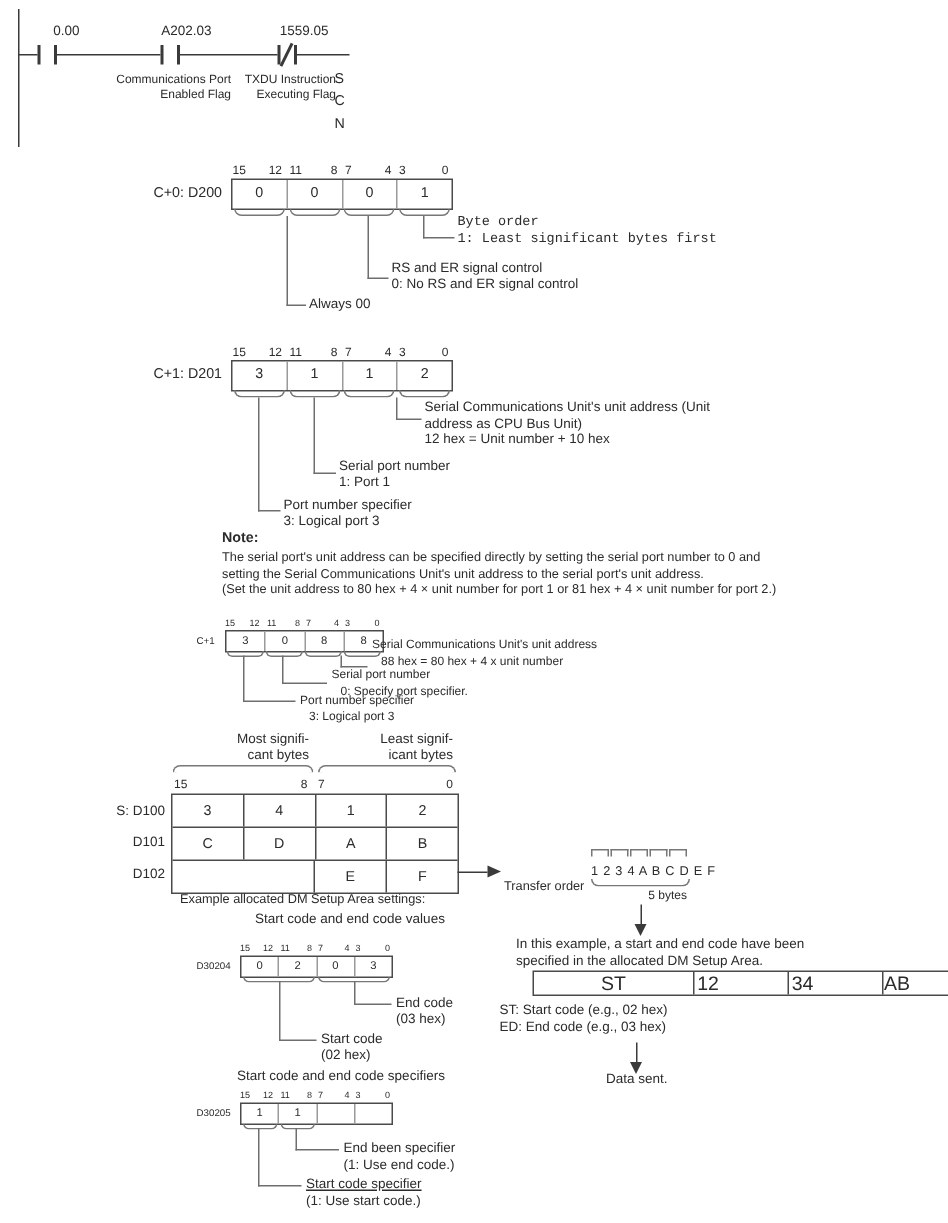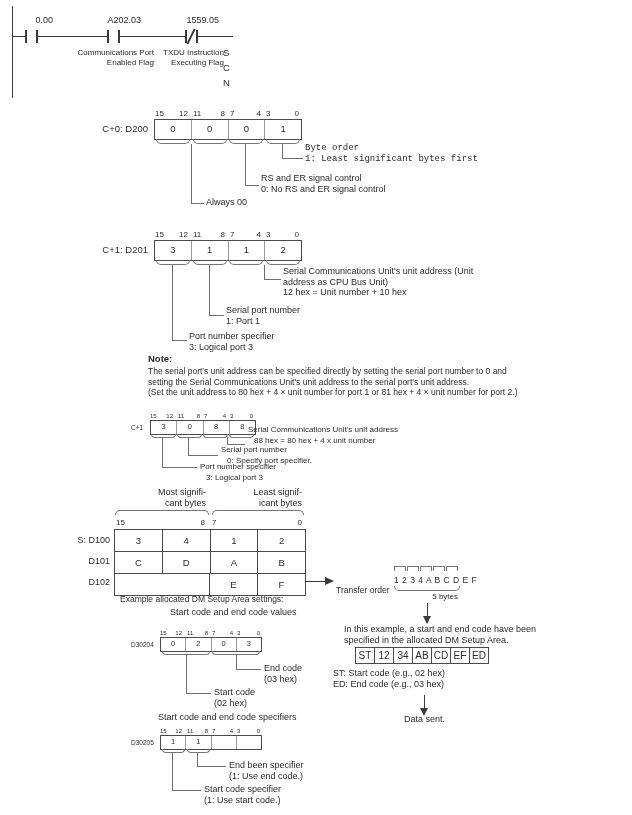--- a/index.html
+++ b/index.html
@@ -45,21 +45,21 @@
   .insbox .rw:last-child{border-bottom:none;}
   
   .btable{position:absolute;border:1px solid #4a4a4a;background:#fff;}
   .btr{display:flex;border-top:1px solid #4a4a4a;height:21px;}
   .btr:first-child{border-top:none;}
   .btc{flex:1;text-align:center;font-size:9.5px;line-height:21px;border-left:1px solid #4a4a4a;}
   .btc:first-child{border-left:none;}
   .btc.m2{flex:2;}
   
   .frame{position:absolute;display:flex;border:1px solid #4a4a4a;background:#fff;}
-  .frame>div{width:18px;text-align:center;font-size:10px;line-height:15px;border-left:1px solid #4a4a4a;}
+  .frame>div{width:18px;text-align:center;font-size:13px;line-height:15px;border-left:1px solid #4a4a4a;margin-left:44px;}
   .frame>div:first-child{border-left:none;}
   .pbr{position:absolute;width:10px;height:4px;border:1px solid #777;border-bottom:none;}
   .slash{position:absolute;width:2px;height:17px;background:#3a3a3a;transform:rotate(26deg);}
 </style>
 </head>
 <body>
 
 <div id="page">
 
   <div class="vl" style="left:12px;top:6px;height:92px;"></div>
@@ -286,16 +286,16 @@
   <div class="txt f6" style="left:212px;top:728px;">7</div>
   <div class="txt f6 rt" style="left:224px;top:728px;width:9px;">4</div>
   <div class="txt f6" style="left:237px;top:728px;">3</div>
   <div class="txt f6 rt" style="left:250px;top:728px;width:10px;">0</div>
   <div class="bru bru3" style="left:162px;top:749px;width:21px;"></div>
   <div class="bru bru3" style="left:187px;top:749px;width:21px;"></div>
   <div class="elb" style="left:197px;top:752px;width:28px;height:14px;"></div>
   <div class="txt f9" style="left:229px;top:760px;">End been specifier</div>
   <div class="txt f9" style="left:229px;top:771px;">(1: Use end code.)</div>
   <div class="elb" style="left:172px;top:752px;width:28px;height:38px;"></div>
-  <div class="txt f9" style="left:204px;top:784px;">Start code specifier</div>
+  <div class="txt f9" style="left:204px;top:784px;text-decoration:underline;">Start code specifier</div>
   <div class="txt f9" style="left:204px;top:795px;text-align:right;">(1: Use start code.)</div>
 
 </div>
 
 </body></html>

